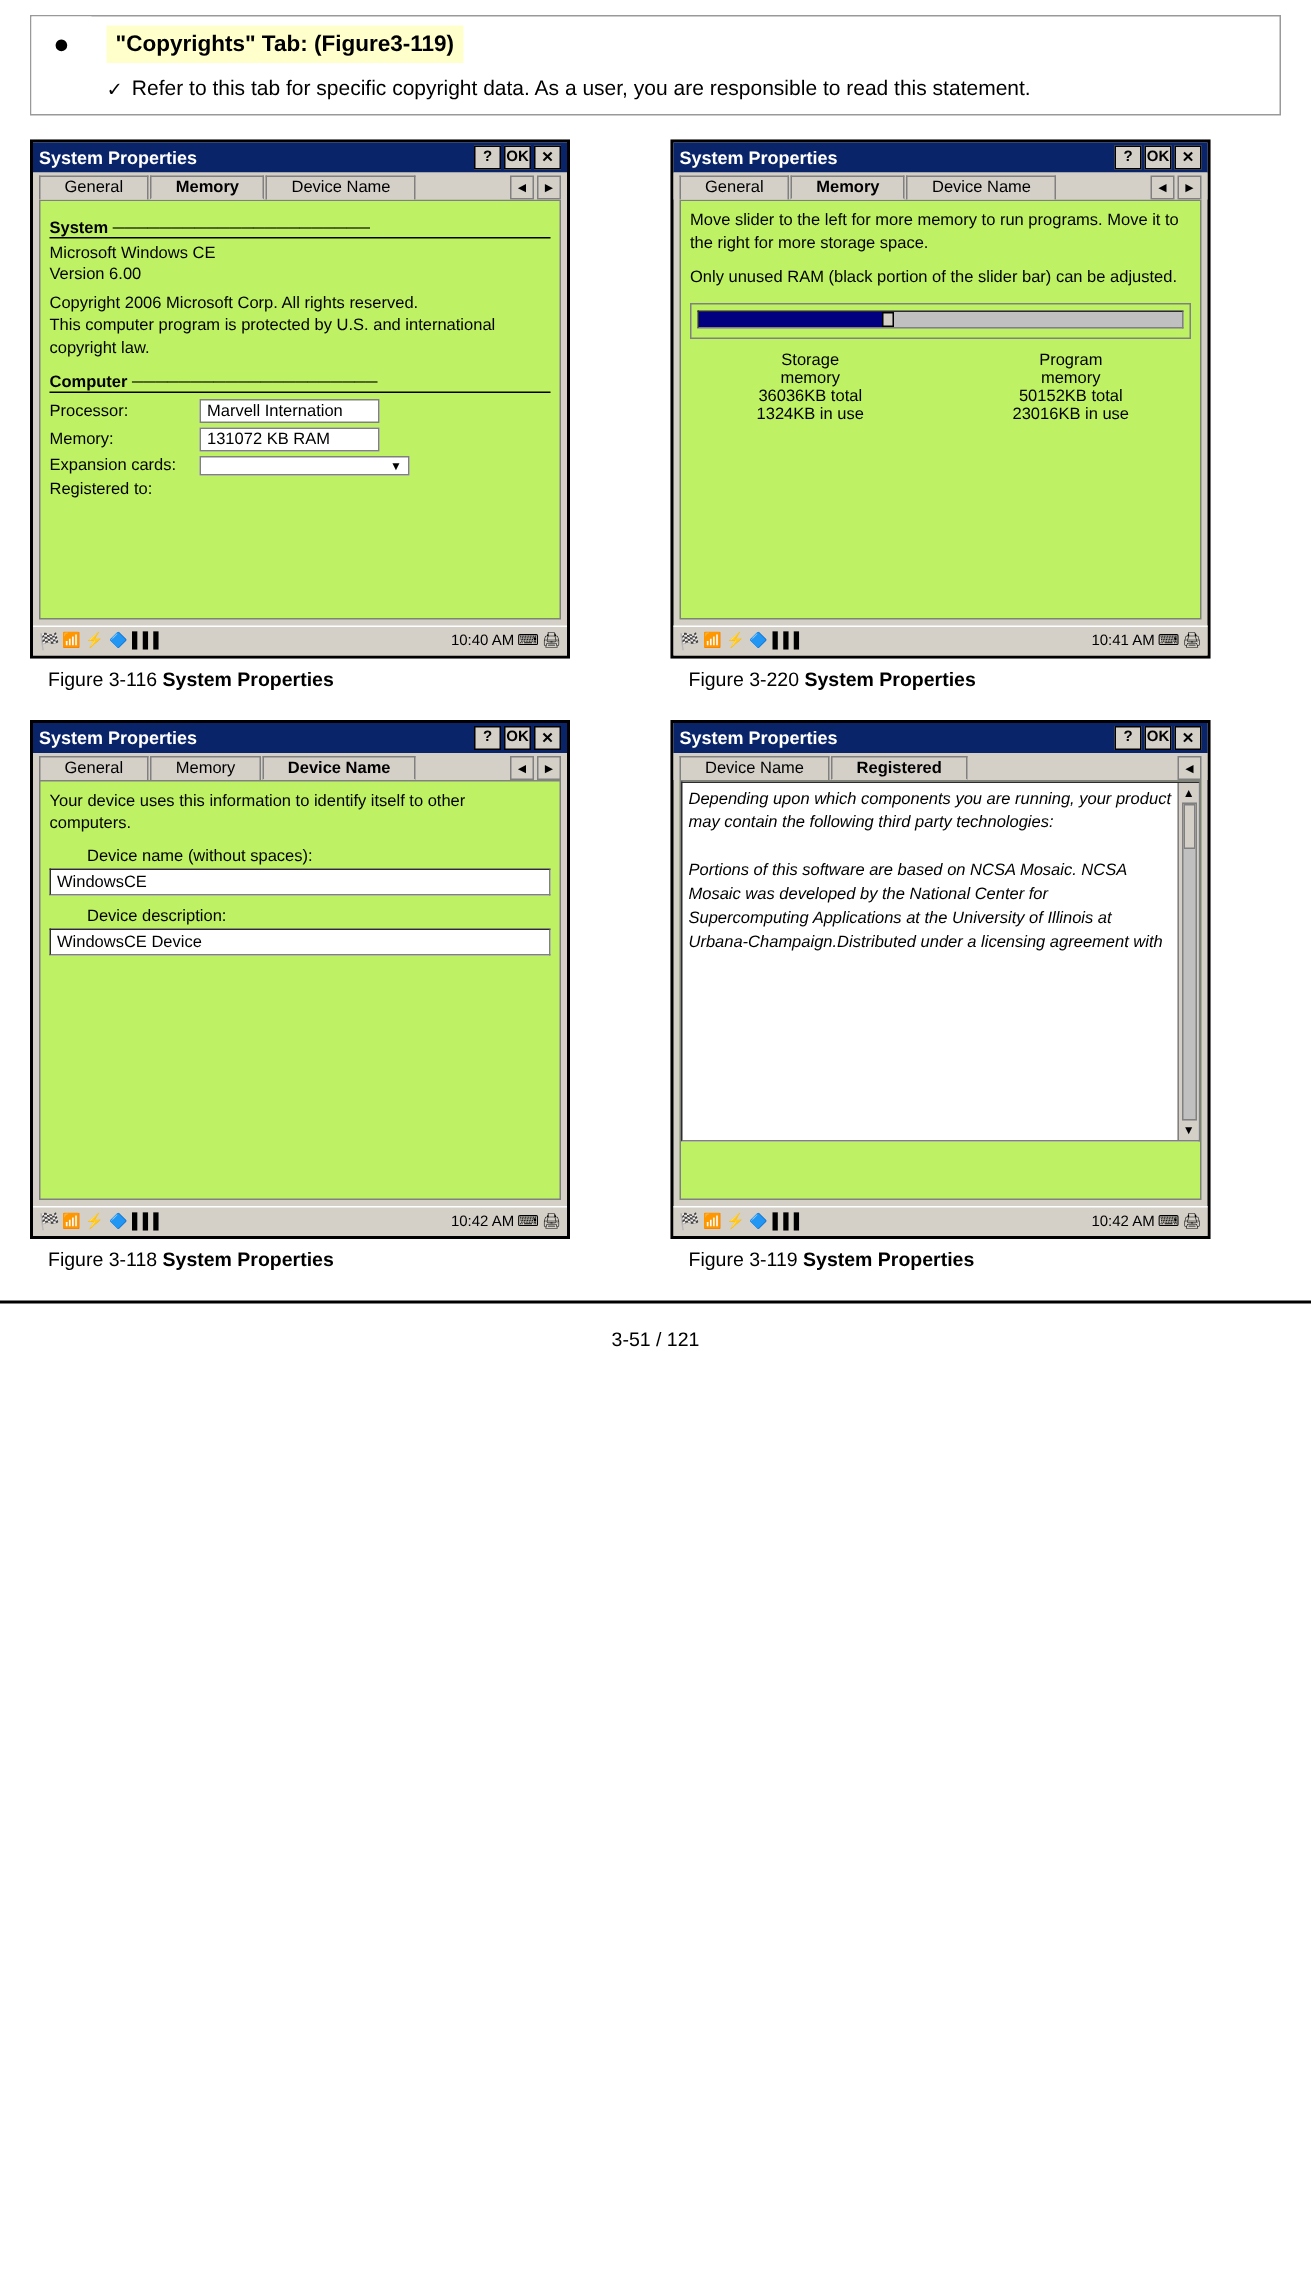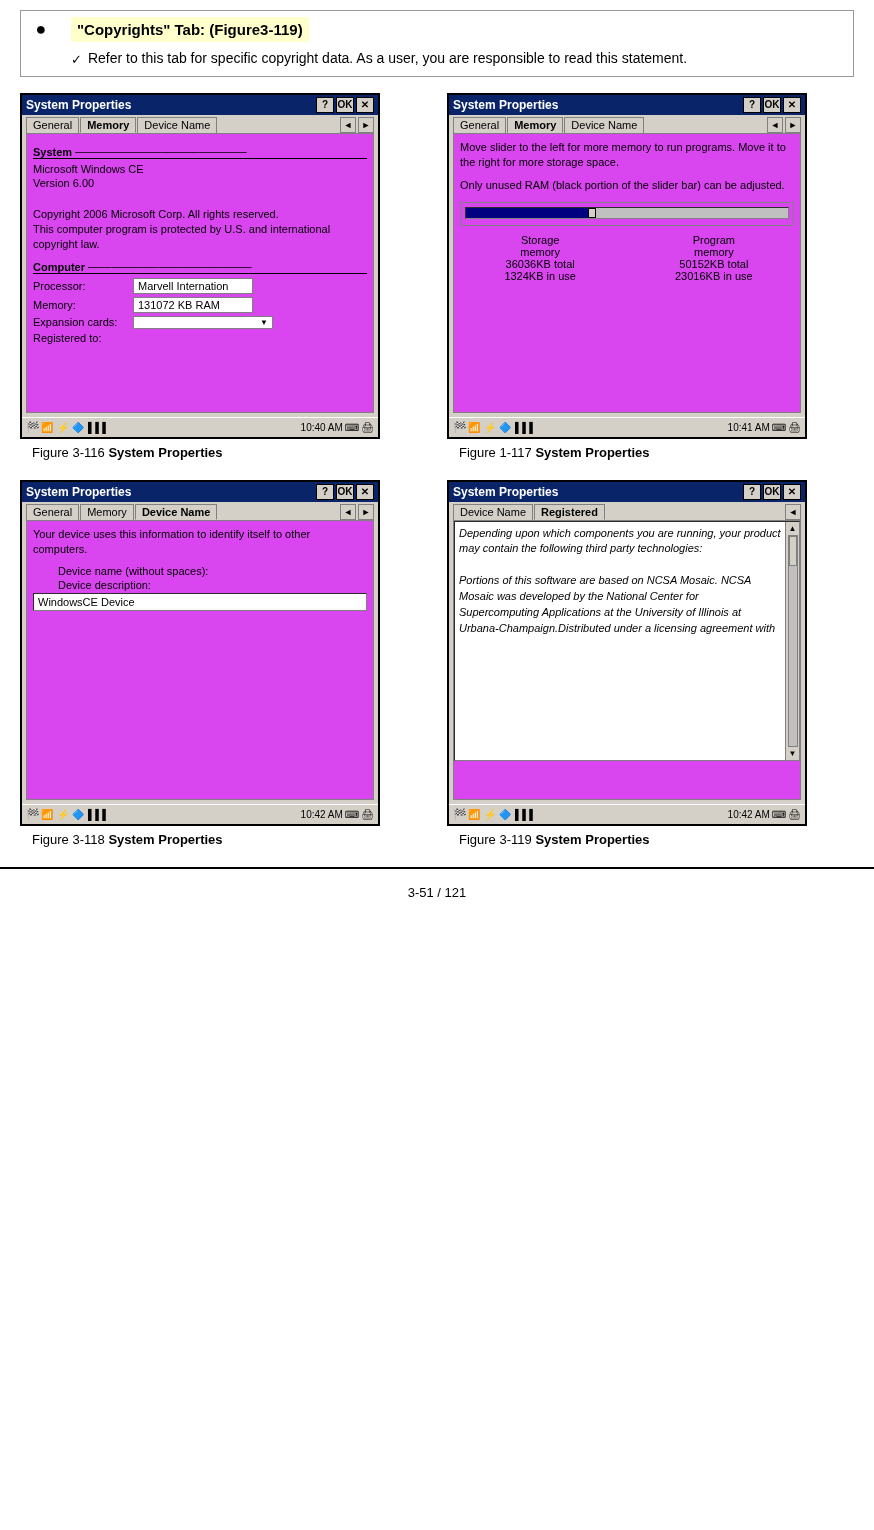--- a/index.html
+++ b/index.html
@@ -112,21 +112,21 @@
       display: flex;
       align-items: center;
       justify-content: center;
       cursor: pointer;
       font-family: 'Tahoma', Arial, sans-serif;
     }
     .wince-tab {
       background: #d4d0c8;
       border: 1px solid #808080;
       border-bottom: none;
-      padding: 1px 6px;
+      padding: 1px 16px;
       font-size: 11px;
       cursor: pointer;
       font-family: 'Tahoma', Arial, sans-serif;
     }
     .wince-tab.active {
       background: #d4d0c8;
       border-bottom: 1px solid #d4d0c8;
       font-weight: bold;
       z-index: 1;
       position: relative;
@@ -136,21 +136,21 @@
       border: 1px solid #808080;
       font-size: 9px;
       width: 16px;
       height: 16px;
       display: flex;
       align-items: center;
       justify-content: center;
       cursor: pointer;
     }
     .wince-content {
-      background: #d946ef;
+      background: #bef264;
       border: 1px solid #808080;
       margin: 0 4px 4px 4px;
       padding: 6px;
       min-height: 280px;
     }
 
     
     .sys-section-title {
       font-weight: bold;
       font-size: 11px;
@@ -396,21 +396,21 @@
         </div>
         <div class="tabs-nav-group">
           <div class="wince-tab-arrow">◄</div>
           <div class="wince-tab-arrow">►</div>
         </div>
       </div>
       <div class="wince-content">
         <div class="sys-section-title">System ──────────────────────</div>
         <div class="sys-text">Microsoft Windows CE</div>
         <div class="sys-text">Version 6.00</div>
-        <div class="sys-text" style="margin-top:18px; line-height:1.4;">Copyright 2006 Microsoft Corp. All rights reserved.<br>This computer program is protected by U.S. and international copyright law.</div>
+        <div class="sys-text" style="margin-top:6px; line-height:1.4;">Copyright 2006 Microsoft Corp. All rights reserved.<br>This computer program is protected by U.S. and international copyright law.</div>
         <div class="sys-section-title" style="margin-top:8px;">Computer ─────────────────────</div>
         <div class="sys-row">
           <span class="sys-row-label">Processor:</span>
           <span class="sys-row-value">Marvell Internation</span>
         </div>
         <div class="sys-row">
           <span class="sys-row-label">Memory:</span>
           <span class="sys-row-value">131072 KB  RAM</span>
         </div>
         <div class="sys-row">
@@ -492,21 +492,21 @@
           <span>⚡</span>
           <span>🔷</span>
           <span>▌▌▌</span>
         </div>
         <span class="task-time">10:41 AM</span>
         <span>⌨</span>
         <span>🖨</span>
       </div>
     </div>
     <div class="figure-label">
-      <span>Figure 1-117</span> <strong>System Properties</strong>
+      <span>Figure 3-220</span> <strong>System Properties</strong>
     </div>
   </div>
 
   <div class="screenshot-container">
     <div class="wince-window">
       <div class="wince-titlebar">
         <span class="wince-titlebar-title">System Properties</span>
         <div class="wince-titlebar-buttons">
           <div class="wince-btn">?</div>
           <div class="wince-btn">OK</div>
@@ -520,20 +520,21 @@
           <div class="wince-tab active">Device Name</div>
         </div>
         <div class="tabs-nav-group">
           <div class="wince-tab-arrow">◄</div>
           <div class="wince-tab-arrow">►</div>
         </div>
       </div>
       <div class="wince-content">
         <div class="dev-text">Your device uses this information to identify itself to other computers.</div>
         <div class="dev-label">Device name (without spaces):</div>
+        <div class="dev-input">WindowsCE</div>
         <div class="dev-label">Device description:</div>
         <div class="dev-input">WindowsCE Device</div>
       </div>
       <div class="wince-taskbar">
         <span class="task-icon">🏁</span>
         <div class="task-icon-group">
           <span>📶</span>
           <span>⚡</span>
           <span>🔷</span>
           <span>▌▌▌</span>

